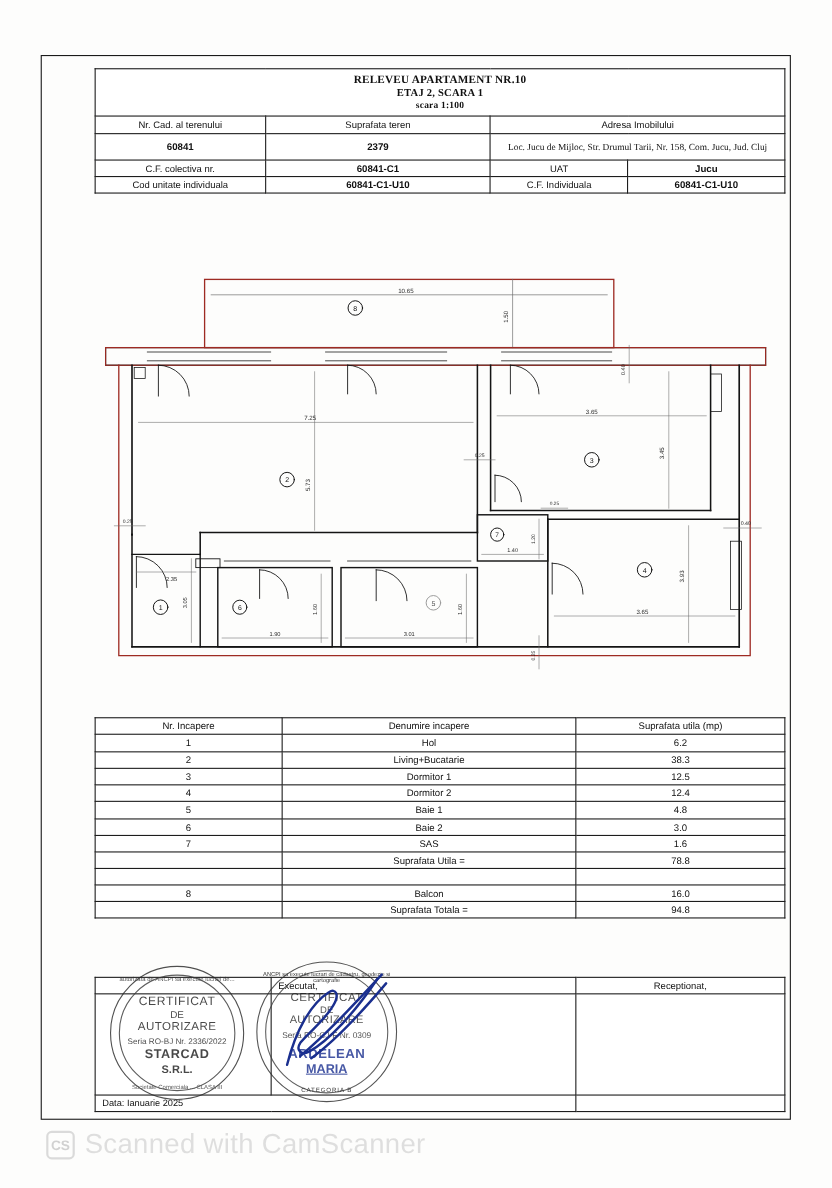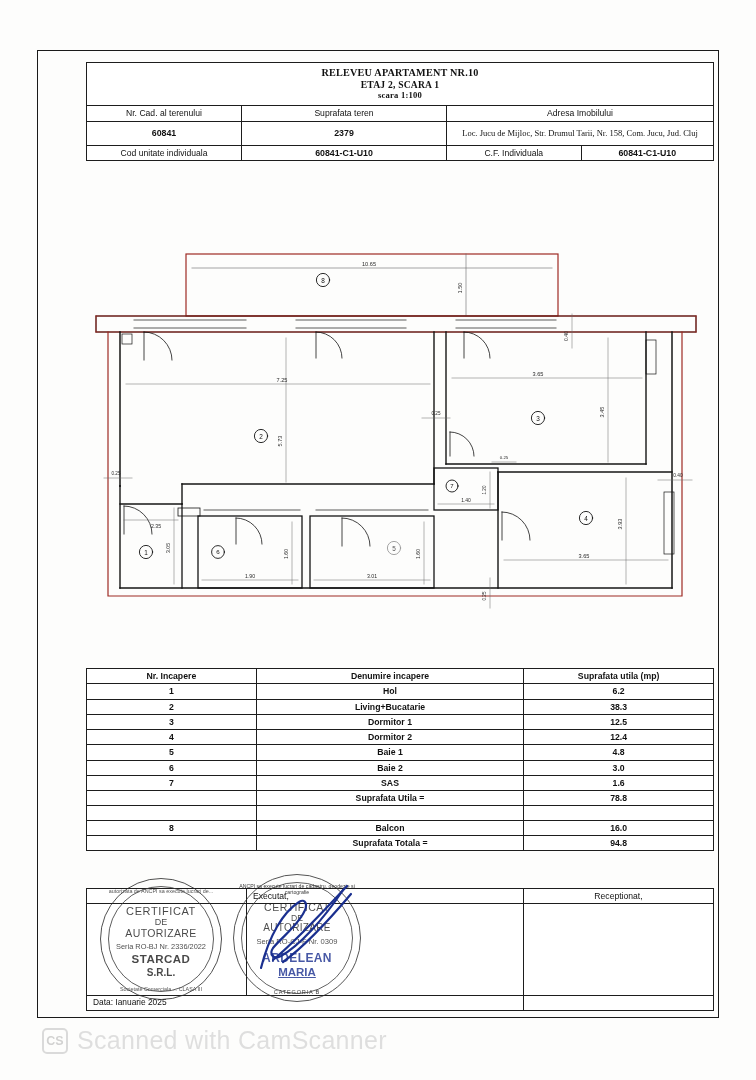--- a/index.html
+++ b/index.html
@@ -61,21 +61,21 @@
 
   
   #plan-wrap {
     position: absolute;
     left: 86px; top: 236px;
     width: 628px; height: 420px;
   }
   #plan-svg { display: block; width: 628px; height: 420px; }
 
   
-  #schedule-table { left: 86px; top: 668px; width: 628px; font-weight: bold; }
+  #schedule-table { left: 86px; top: 652px; width: 628px; }
   #schedule-table td { height: 14.2px; font-size: 8.7px; }
   .col-nr { width: 170px; }
   .col-name { width: 268px; }
   .col-area { width: 190px; }
   .spacer-row td { height: 9px; border-left: 1px solid #1d1d1d; border-right: 1px solid #1d1d1d; border-top: 1px solid #1d1d1d; border-bottom: 1px solid #1d1d1d; }
 
   
   #sign-table { left: 86px; top: 888px; width: 628px; }
   #sign-table td { border: 1px solid #1d1d1d; }
   .sig-lbl { height: 15px; font-size: 8.6px; }
@@ -177,20 +177,26 @@
     </tr>
     <tr>
       <td class="hdr-lbl" style="width:155px">Nr. Cad. al terenului</td>
       <td class="hdr-lbl" style="width:205px">Suprafata teren</td>
       <td class="hdr-lbl" colspan="2">Adresa Imobilului</td>
     </tr>
     <tr>
       <td class="hdr-val" style="height:24px">60841</td>
       <td class="hdr-val">2379</td>
       <td class="addr-cell" colspan="2">Loc. Jucu de Mijloc, Str. Drumul Tarii, Nr. 158, Com. Jucu, Jud. Cluj</td>
+    </tr>
+    <tr>
+      <td class="hdr-lbl">C.F. colectiva nr.</td>
+      <td class="hdr-val">60841-C1</td>
+      <td class="hdr-lbl" style="width:125px">UAT</td>
+      <td class="hdr-val" style="width:143px">Jucu</td>
     </tr>
     <tr>
       <td class="hdr-lbl">Cod unitate individuala</td>
       <td class="hdr-val">60841-C1-U10</td>
       <td class="hdr-lbl">C.F. Individuala</td>
       <td class="hdr-val">60841-C1-U10</td>
     </tr>
   </tbody>
     </table>
 

